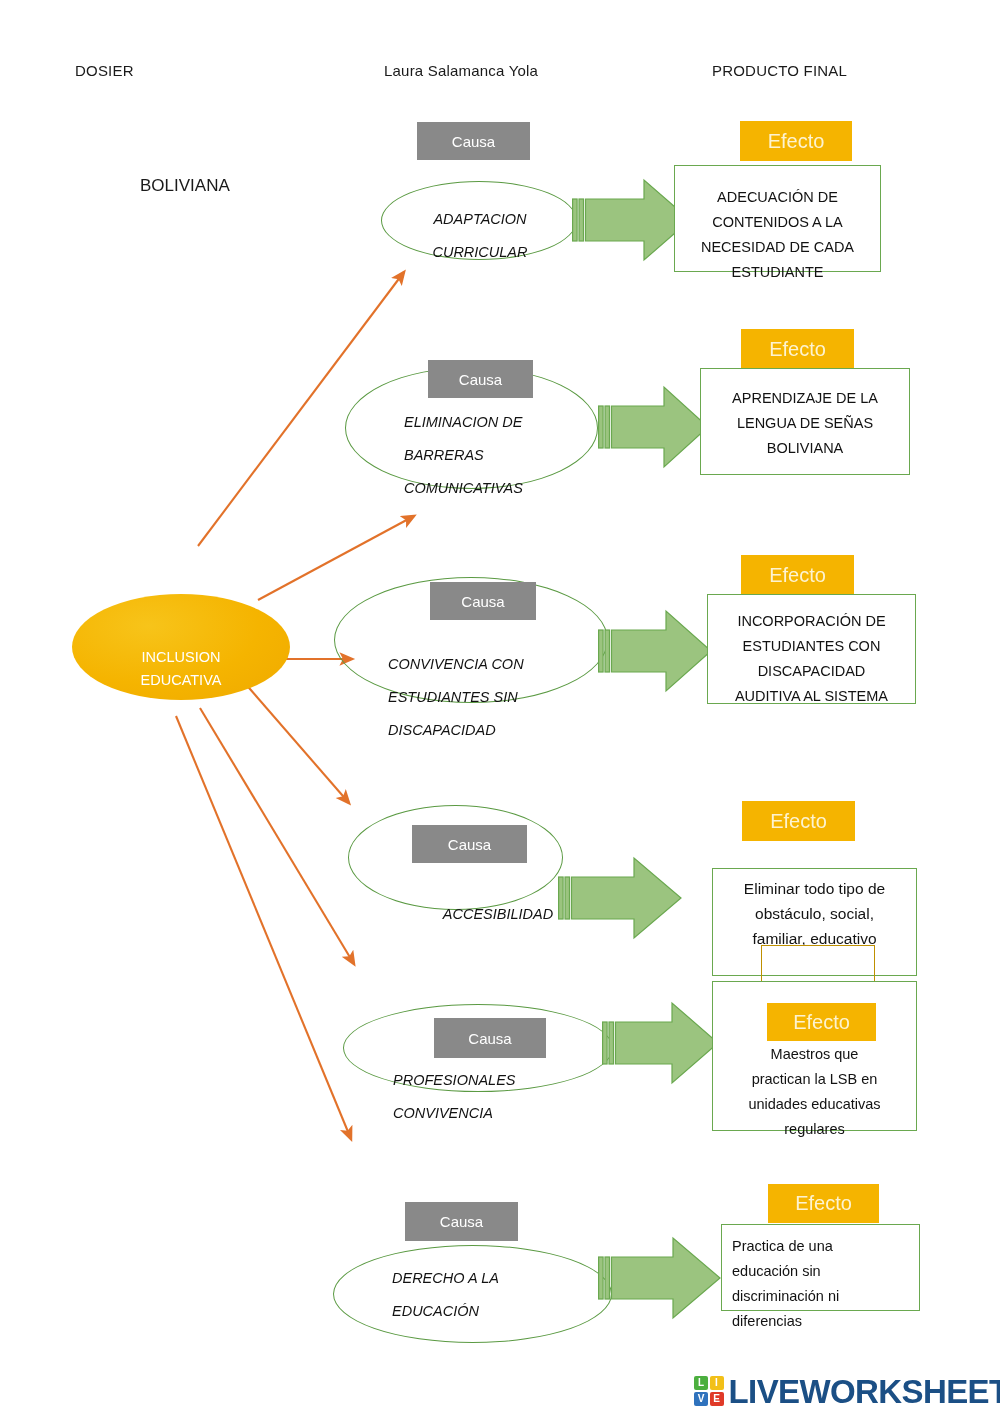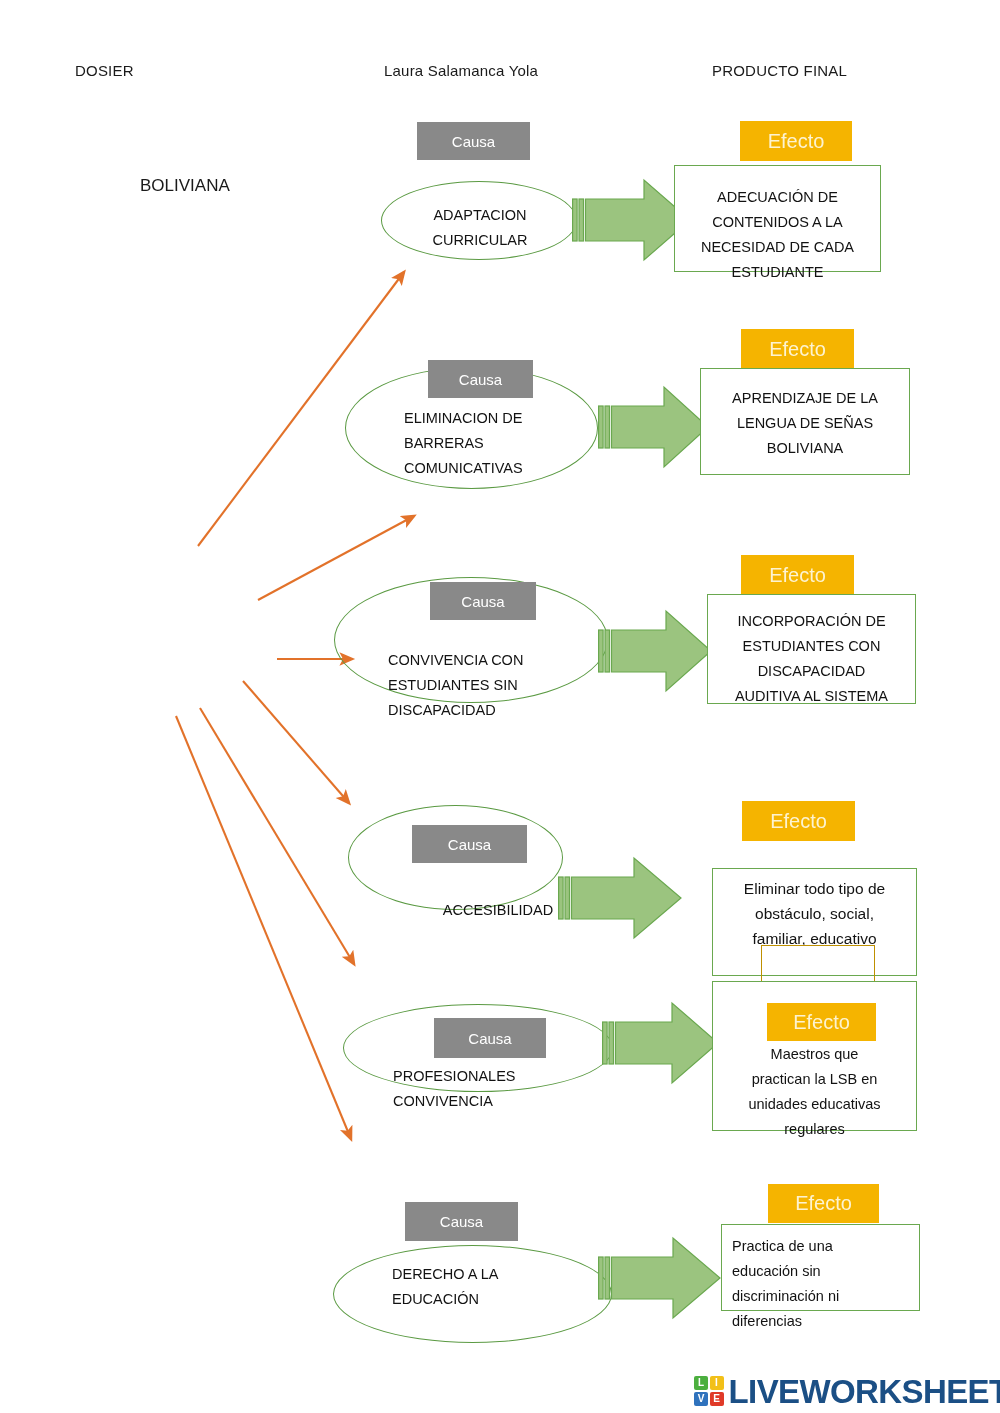--- a/index.html
+++ b/index.html
@@ -70,22 +70,23 @@
     position:absolute;
     border:1.6px solid #5b9a43;
     border-radius:50%;
     background:transparent;
     box-sizing:border-box;
   }
   .ellipse-text{
     position:absolute;
     font-size:14.5px;
     color:#121212;
-    line-height:25px;
+    line-height:33px;
     white-space:pre-line;
+    font-style:italic;
   }
 
   .causa{
     position:absolute;
     background:#898989;
     color:#ffffff;
     font-size:15px;
     display:flex;
     align-items:center;
     justify-content:center;
@@ -195,20 +196,24 @@
       <path d="M277,659 L352,659"></path>
 
       <path d="M243,681 L349,803"></path>
 
       <path d="M200,708 L354,964"></path>
 
       <path d="M176,716 L351,1139"></path>
     </g>
   </svg>
 
+  <div id="center-node">
+    <div class="label">INCLUSION
+EDUCATIVA</div>
+  </div>
 
   <div class="row">
     <div class="ellipse" style="left:381px;top:181px;width:196px;height:79px;"></div>
     <div class="ellipse-text" style="left:395px;top:203px;width:170px;text-align:center;">ADAPTACION
 CURRICULAR</div>
     <div class="causa" style="left:417px;top:122px;width:113px;height:38px;">Causa</div>
 
     <div class="blockarrow" style="left:572px;top:177px;">
       <svg width="120" height="86" viewBox="0 0 120 86">
         <g fill="#9bc47f" stroke="#6aa84f" stroke-width="1.2">

